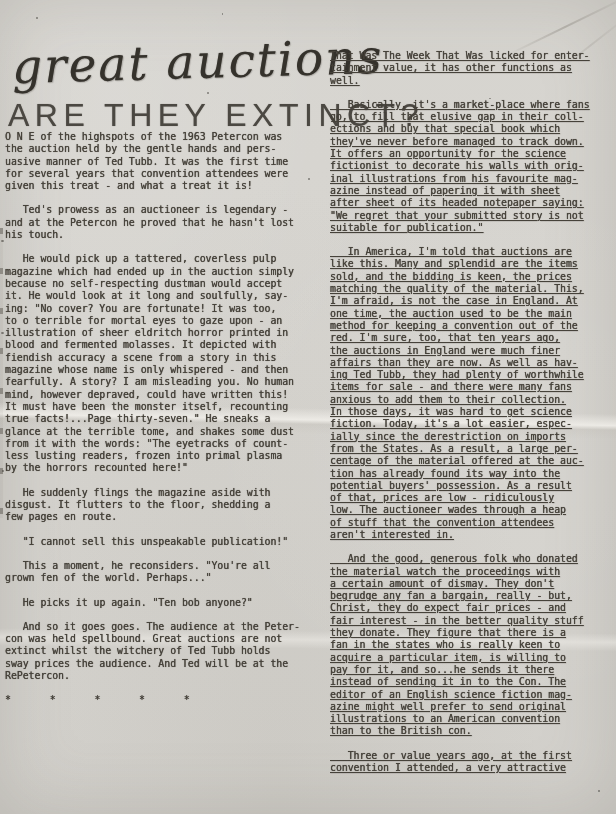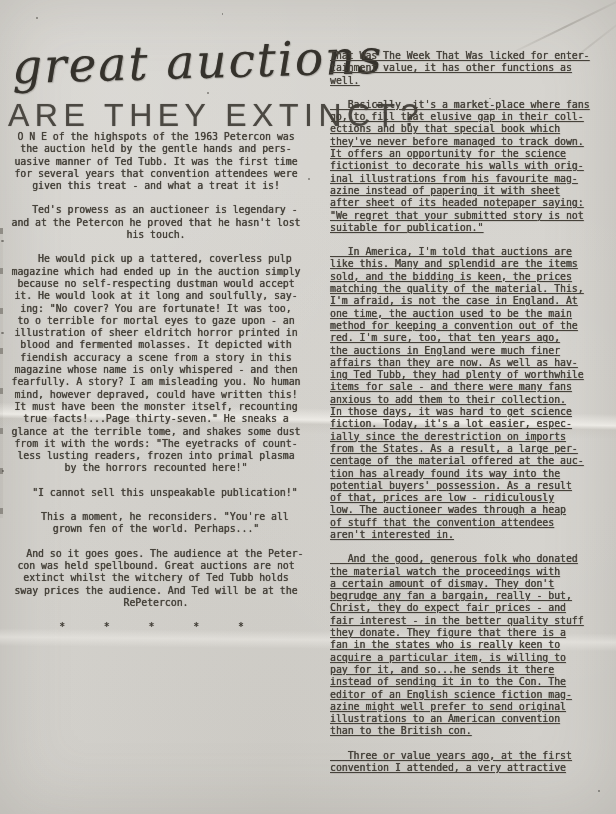--- a/index.html
+++ b/index.html
@@ -56,21 +56,21 @@
     white-space:nowrap;
   }
 
   
   .col{position:absolute;color:#46423a;}
   .col p{
     margin:0 0 12px 0;white-space:pre-wrap;
     font-size:9.8px;line-height:12.3px;
     text-shadow:0 0 0.7px rgba(58,54,47,0.85), 0.4px 0.4px 0.4px rgba(58,54,47,0.3);
   }
-  .col-left{left:5px;top:131px;width:302px;text-align:center;}
+  .col-left{left:5px;top:131px;width:302px;}
   .col-right{left:330px;top:50px;width:280px;text-decoration:underline;}
   .separator{
     margin:0 0 12px 100px;
     font-size:11px;line-height:12.3px;letter-spacing:9px;
     color:#3e3a33;white-space:pre;
     text-shadow:0 0 0.7px rgba(58,54,47,0.9);
   }
 </style>
 </head>
 <body>
@@ -118,23 +118,27 @@
 fiendish accuracy a scene from a story in this
 magazine whose name is only whispered - and then
 fearfully. A story? I am misleading you. No human
 mind, however depraved, could have written this!
 It must have been the monster itself, recounting
 true facts!...Page thirty-seven." He sneaks a
 glance at the terrible tome, and shakes some dust
 from it with the words: "The eyetracks of count-
 less lusting readers, frozen into primal plasma
 by the horrors recounted here!"</p>
+    <p>   He suddenly flings the magazine aside with
+disgust. It flutters to the floor, shedding a
+few pages en route.</p>
     <p>   "I cannot sell this unspeakable publication!"</p>
     <p>   This a moment, he reconsiders. "You're all
 grown fen of the world. Perhaps..."</p>
+    <p>   He picks it up again. "Ten bob anyone?"</p>
     <p>   And so it goes goes. The audience at the Peter-
 con was held spellbound. Great auctions are not
 extinct whilst the witchery of Ted Tubb holds
 sway prices the audience. And Ted will be at the
 RePetercon.</p>
     <p class="separator">*  *  *  *  *</p>
   </div>
 
   <div class="col col-right">
     <p>That Was The Week That Was licked for enter-

